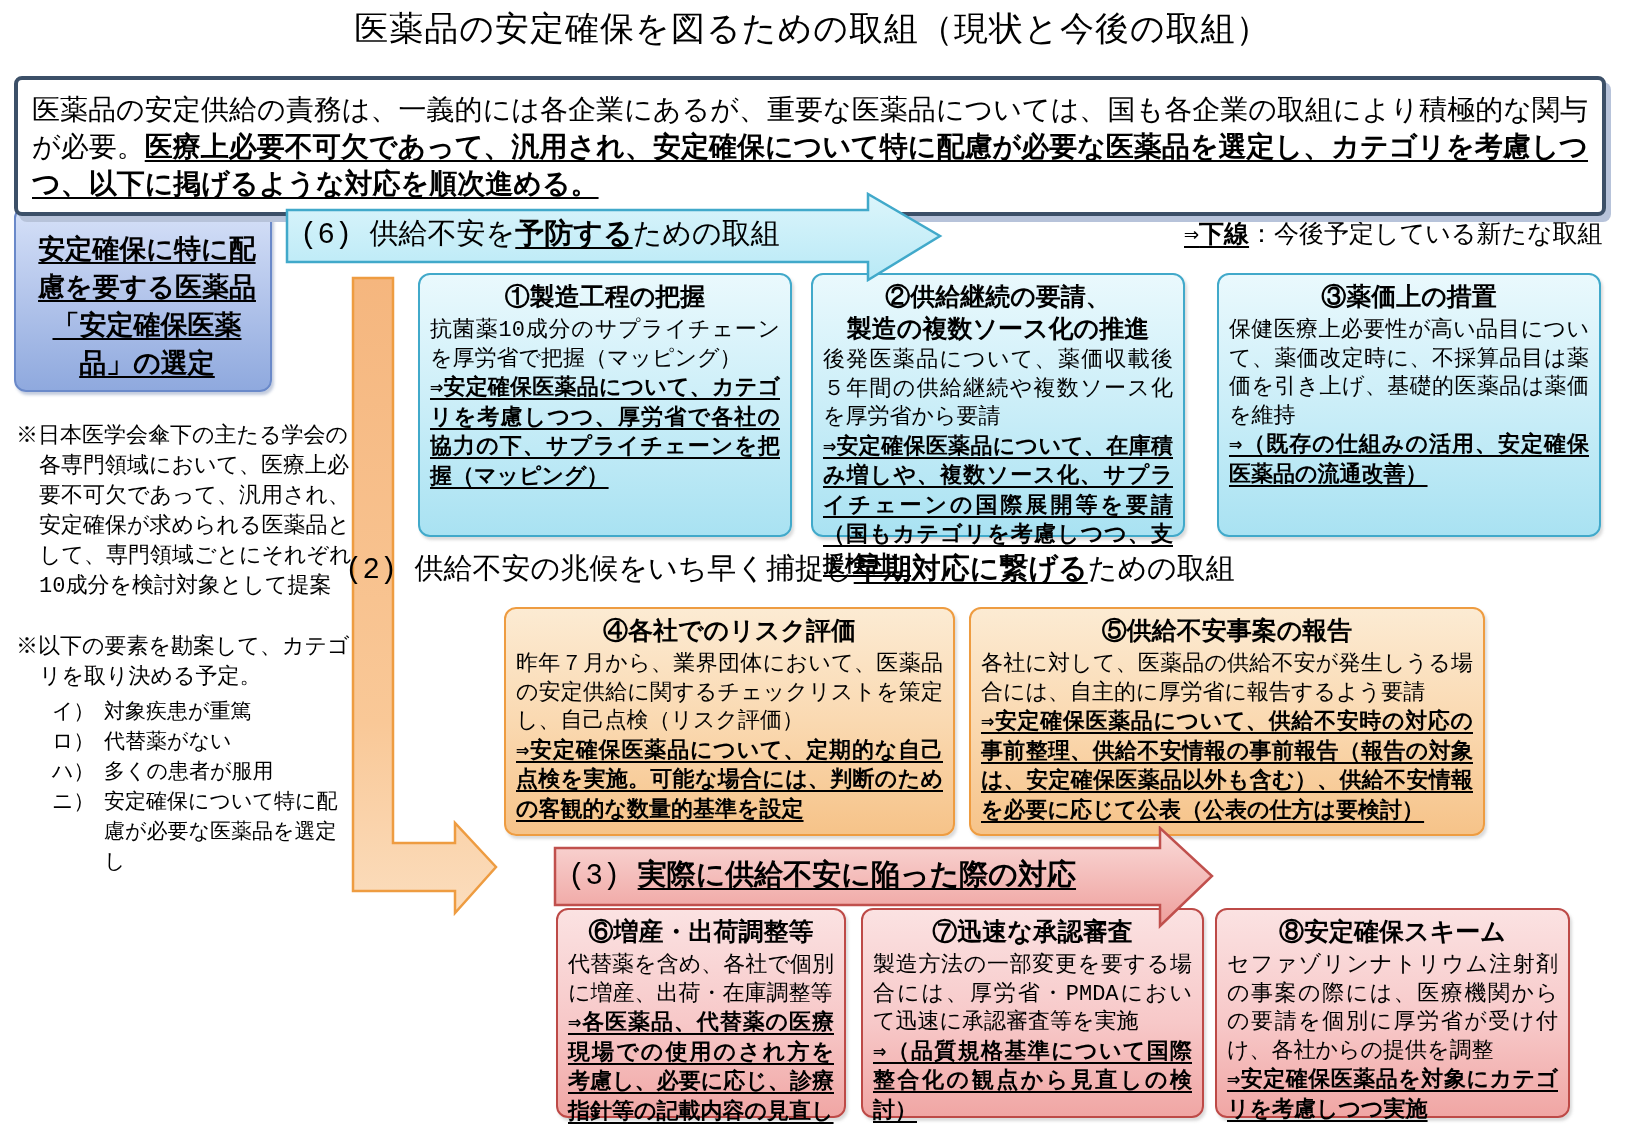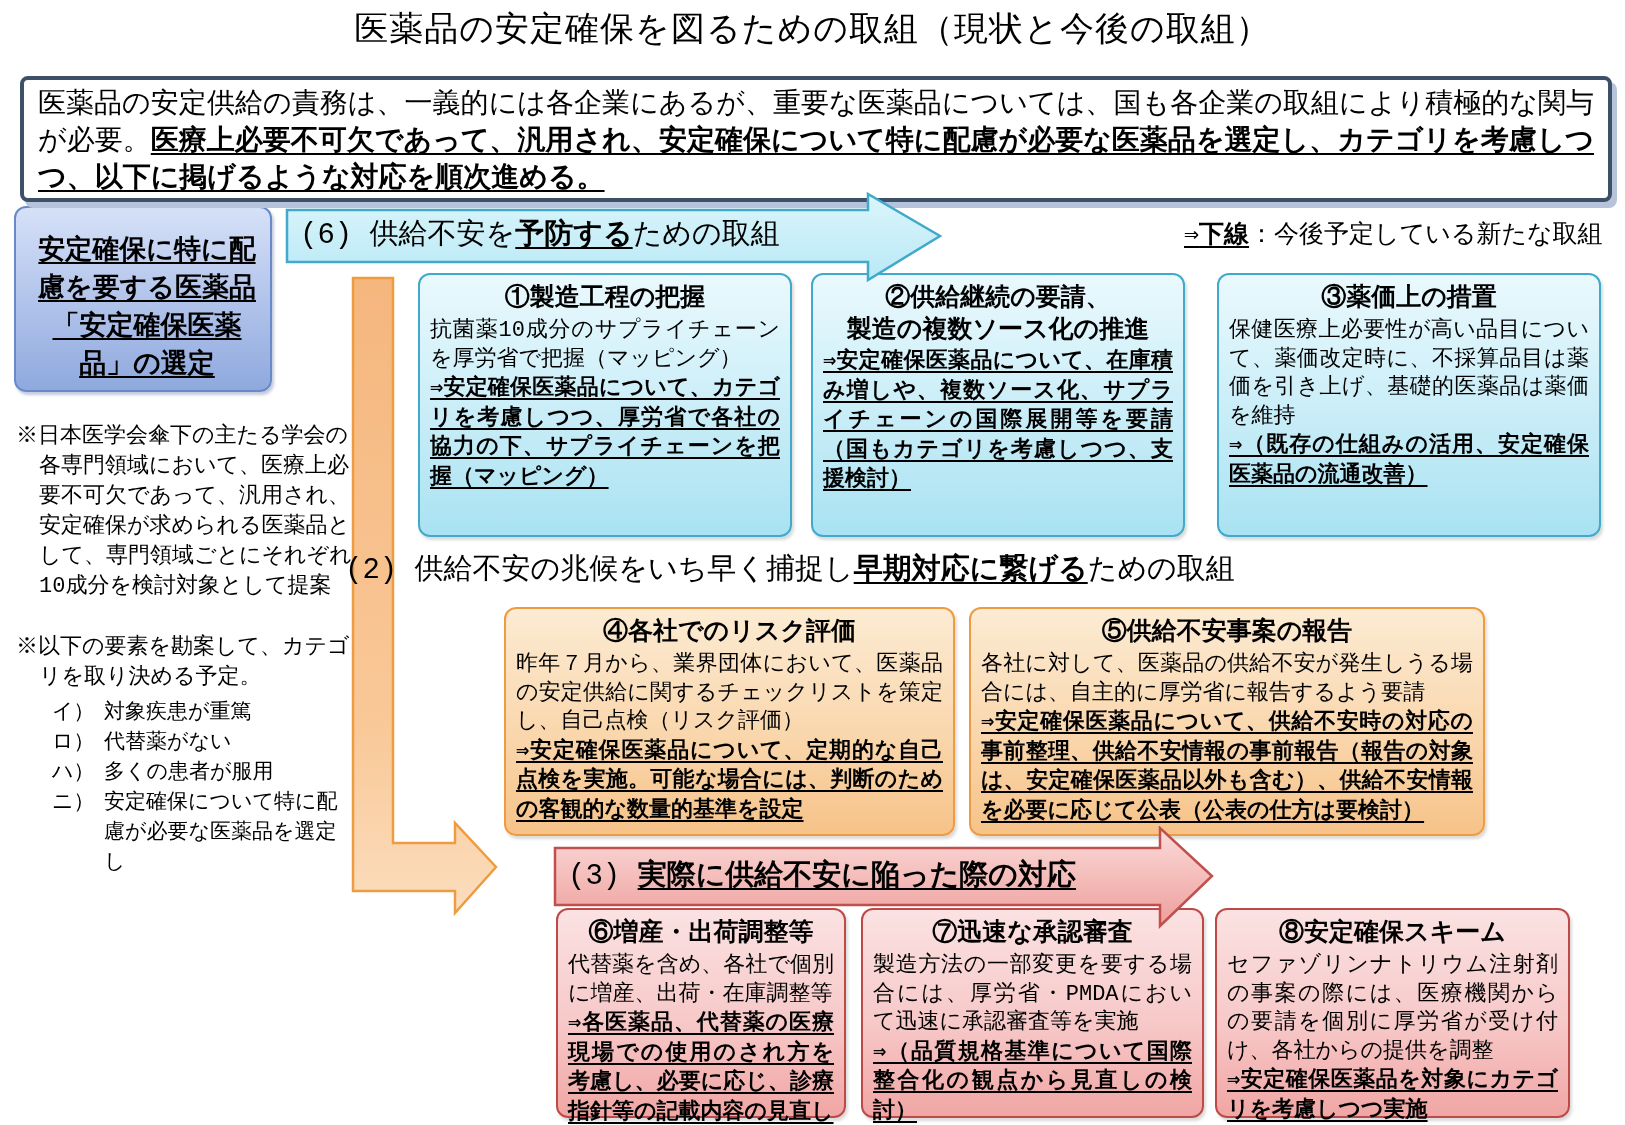--- a/index.html
+++ b/index.html
@@ -5,22 +5,22 @@
   html,body{margin:0;padding:0;background:#fff;}
   #page{position:relative;width:1625px;height:1125px;background:#fff;overflow:hidden;
         font-family:Liberation Mono, monospace;color:#000;}
   .abs{position:absolute;}
   .u{text-decoration:underline;text-underline-offset:4px;}
   .bu{font-weight:bold;text-decoration:underline;text-decoration-thickness:2px;text-underline-offset:4px;}
 
   #page-title{left:0;top:6px;width:1625px;text-align:center;font-size:34px;letter-spacing:1px;}
 
   #intro-box{left:14px;top:76px;width:1556px;height:106px;border:4px solid #3C5068;border-radius:8px;
-             background:#fff;box-shadow:5px 6px 0 #B7C3DA;padding:6px 14px;font-size:28px;line-height:37px;
-             text-align:justify;z-index:3;margin-left:6px;}
+             background:#fff;box-shadow:5px 6px 0 #B7C3DA;padding:13px 14px;font-size:28px;line-height:37px;
+             text-align:justify;z-index:3;}
 
   #selection-box{left:14px;top:206px;width:226px;height:158px;border:2px solid #6A89C9;border-radius:12px;
              background:linear-gradient(180deg,#D6E1F8 0%,#B6C7EC 45%,#8FA9DE 100%);
              padding:24px 10px 0 18px;text-align:center;font-size:27px;line-height:38px;font-weight:bold;
              box-shadow:2px 3px 3px rgba(120,140,180,.45);}
   .note{left:16px;width:325px;font-size:22px;line-height:30px;padding-left:23px;text-indent:-23px;}
   #note-1{top:422px;}
   #note-2{top:633px;}
   #criteria{left:52px;top:698px;width:290px;font-size:21px;line-height:30px;}
   .crow{display:flex;}
@@ -112,20 +112,21 @@
     <div class="btitle">①製造工程の把握</div>
     <div class="bbody gap-top">抗菌薬10成分のサプライチェーンを厚労省で把握（マッピング）</div>
     <div class="em-line">⇒安定確保医薬品について、カテゴリを考慮しつつ、厚労省で各社の協力の下、サプライチェーンを把握（マッピング）</div>
   </div>
 
   <div class="abs mbox cyan" id="box-2">
     <div class="btitle" style="margin-bottom:0;">
       <div>②供給継続の要請、</div>
       <div>製造の複数ソース化の推進</div>
     </div>
+    <div class="bbody">後発医薬品について、薬価収載後５年間の供給継続や複数ソース化を厚労省から要請</div>
     <div class="em-line">⇒安定確保医薬品について、在庫積み増しや、複数ソース化、サプライチェーンの国際展開等を要請（国もカテゴリを考慮しつつ、支援検討）</div>
   </div>
 
   <div class="abs mbox cyan" id="box-3">
     <div class="btitle">③薬価上の措置</div>
     <div class="bbody">保健医療上必要性が高い品目について、薬価改定時に、不採算品目は薬価を引き上げ、基礎的医薬品は薬価を維持</div>
     <div class="em-line">⇒（既存の仕組みの活用、安定確保医薬品の流通改善）</div>
   </div>
 
   <div class="abs sec-text" id="sec2-text">

